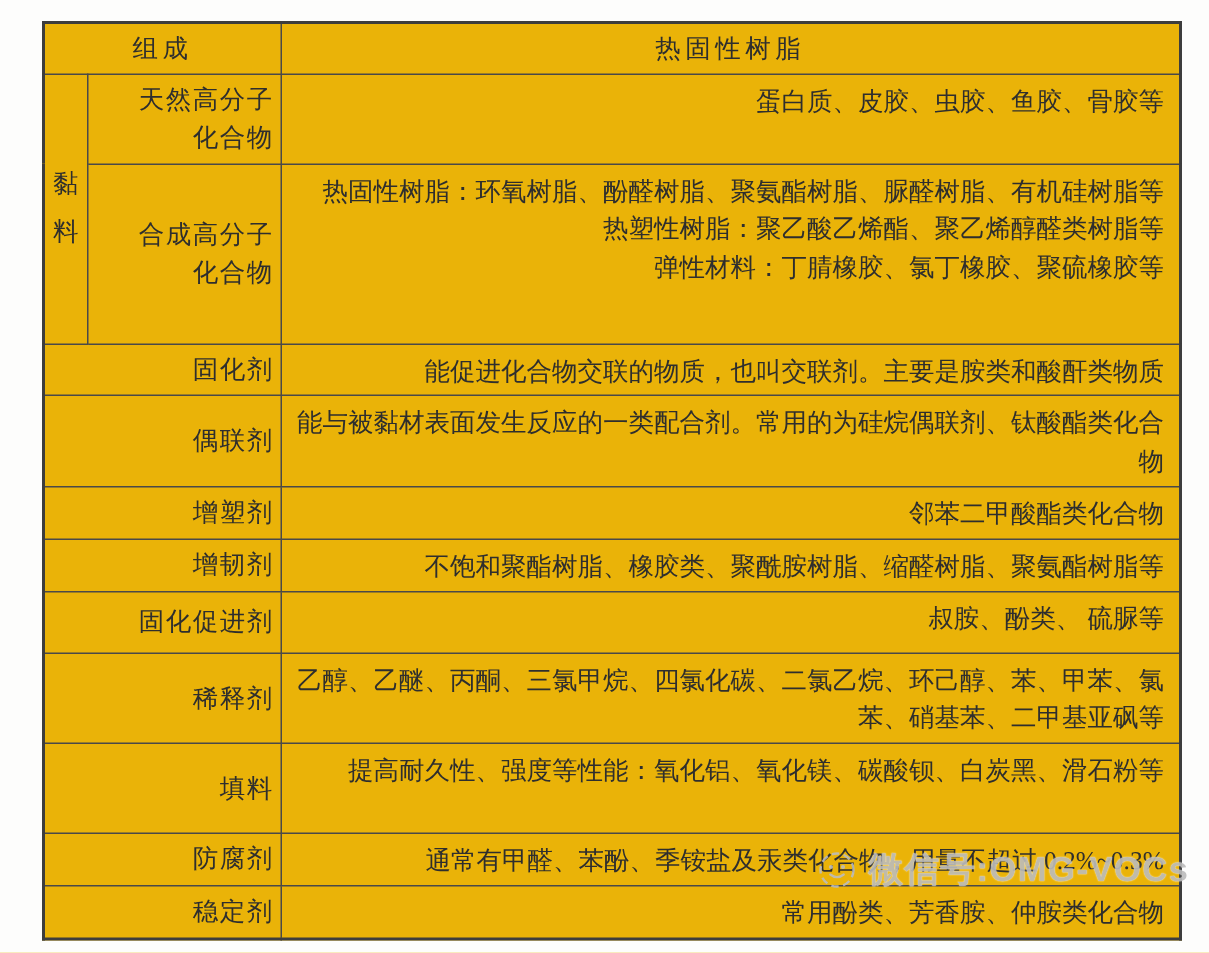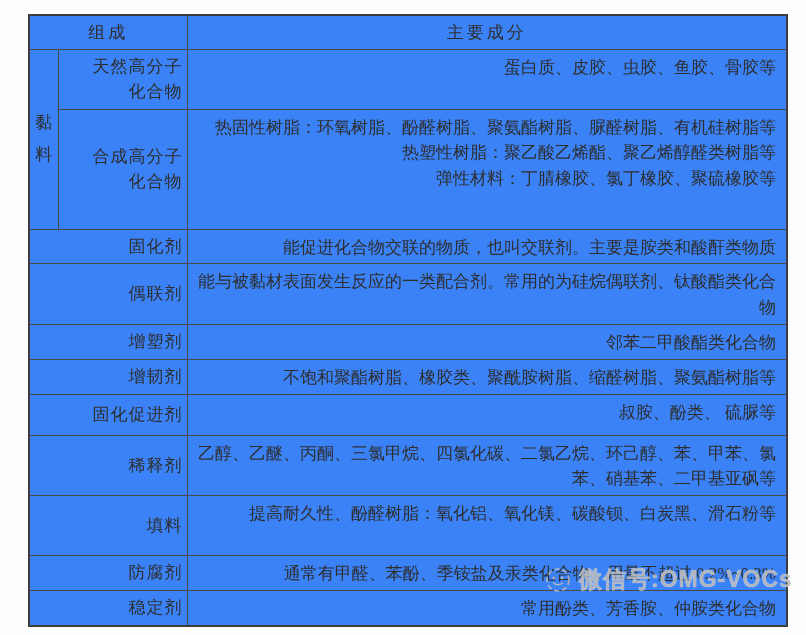--- a/index.html
+++ b/index.html
@@ -18,21 +18,21 @@
     width: 806px;
     height: 635px;
   }
   table.main-table {
     position: absolute;
     left: 28px;
     top: 14px;
     width: 760px;
     border-collapse: collapse;
     table-layout: fixed;
-    background: #3b82f6;
+    background: #eab308;
     border: 2px solid #3d3d3d;
   }
   col.c1 { width: 29px; }
   col.c2 { width: 129px; }
   td {
     border: 1.5px solid #494949;
     font-size: 17px;
     white-space: pre-line;
     overflow: hidden;
   }
@@ -89,21 +89,21 @@
   <table class="main-table">
     <colgroup>
         <col class="c1">
         <col class="c2">
         <col class="c3">
       </colgroup>
 
     <tbody>
         <tr style="height:34px;">
       <td class="hdr" colspan="2">组成</td>
-      <td class="hdr">主要成分</td>
+      <td class="hdr">热固性树脂</td>
     </tr>
 
     <tr style="height:60px;">
       <td class="binder-cell" rowspan="2">黏料</td>
       <td class="label-cell">天然高分子
 化合物</td>
       <td class="content-cell">蛋白质、皮胶、虫胶、鱼胶、骨胶等</td>
     </tr>
 
     <tr style="height:120px;">
@@ -133,21 +133,21 @@
     <tr style="height:41px;">
       <td class="label-cell" colspan="2">固化促进剂</td>
       <td class="content-cell">叔胺、酚类、 硫脲等</td>
     </tr>
     <tr style="height:52px;">
       <td class="label-cell" colspan="2">稀释剂</td>
       <td class="content-cell">乙醇、乙醚、丙酮、三氯甲烷、四氯化碳、二氯乙烷、环己醇、苯、甲苯、氯苯、硝基苯、二甲基亚砜等</td>
     </tr>
     <tr style="height:60px;">
       <td class="label-cell" colspan="2">填料</td>
-      <td class="content-cell">提高耐久性、酚醛树脂：氧化铝、氧化镁、碳酸钡、白炭黑、滑石粉等</td>
+      <td class="content-cell">提高耐久性、强度等性能：氧化铝、氧化镁、碳酸钡、白炭黑、滑石粉等</td>
     </tr>
     <tr style="height:34px;">
       <td class="label-cell" colspan="2">防腐剂</td>
       <td class="content-cell">通常有甲醛、苯酚、季铵盐及汞类化合物，用量不超过 0.2%~0.3%</td>
     </tr>
     <tr style="height:35px;">
       <td class="label-cell" colspan="2">稳定剂</td>
       <td class="content-cell">常用酚类、芳香胺、仲胺类化合物</td>
     </tr>
   </tbody>

